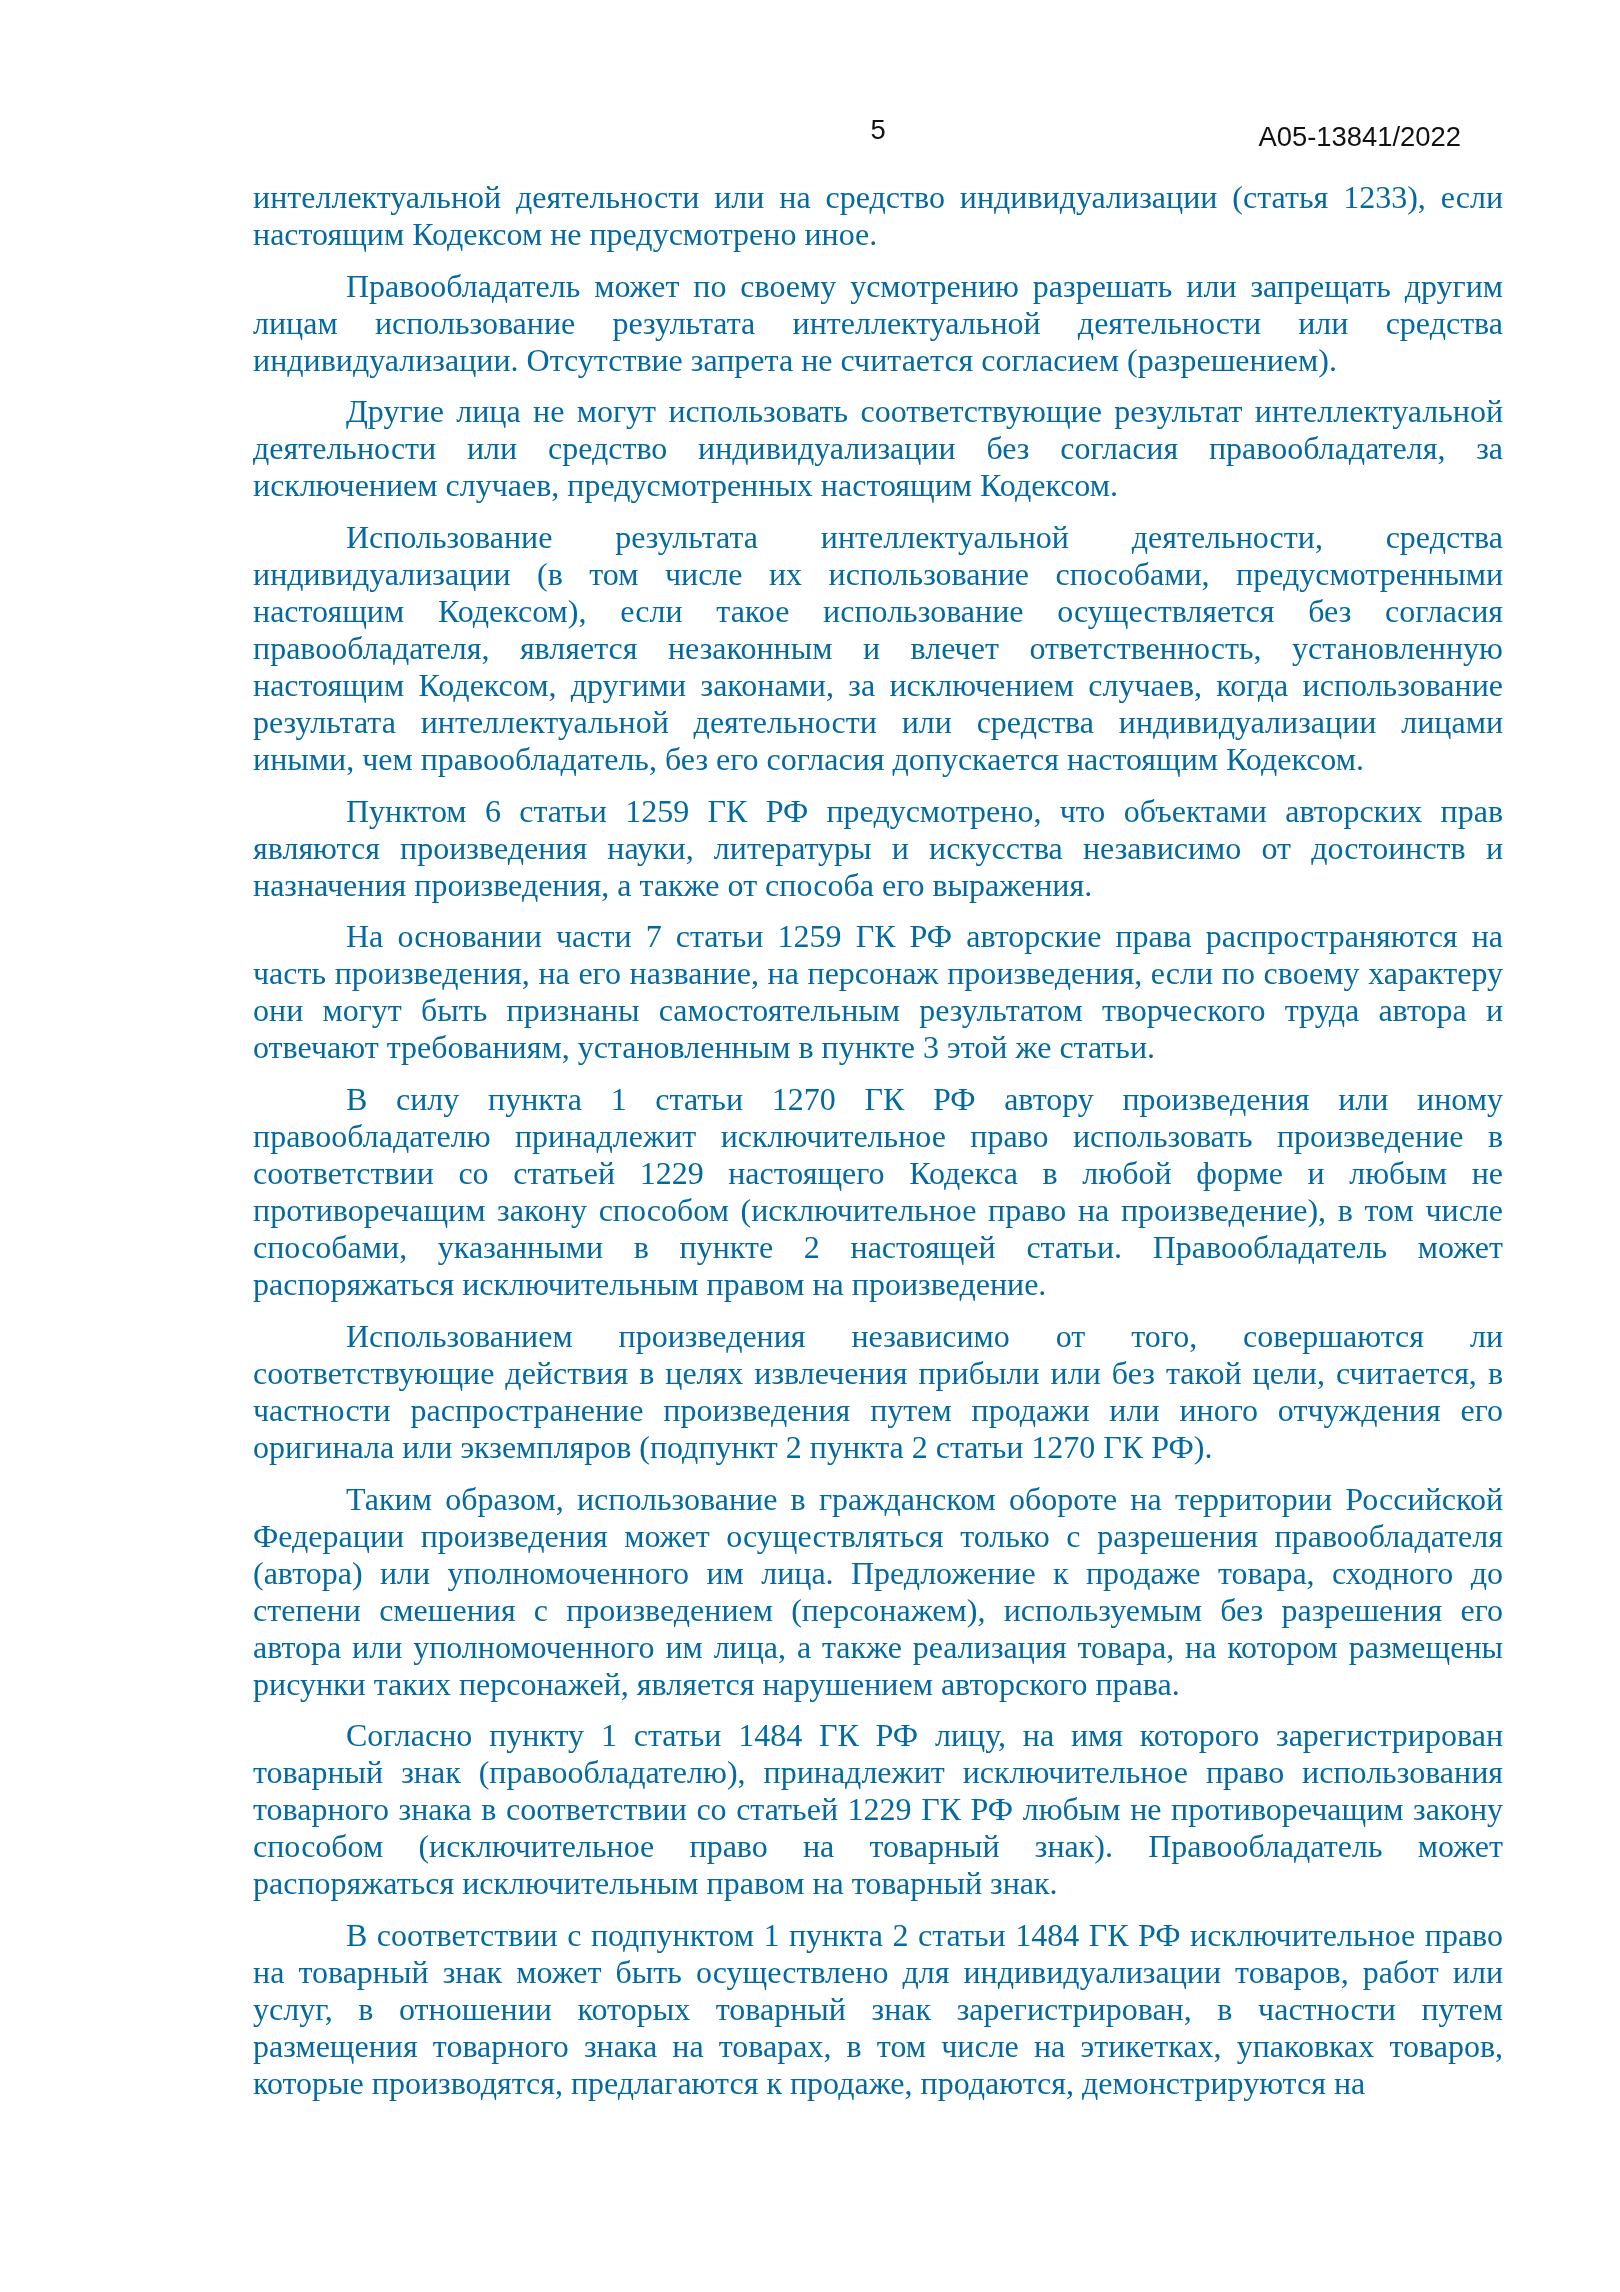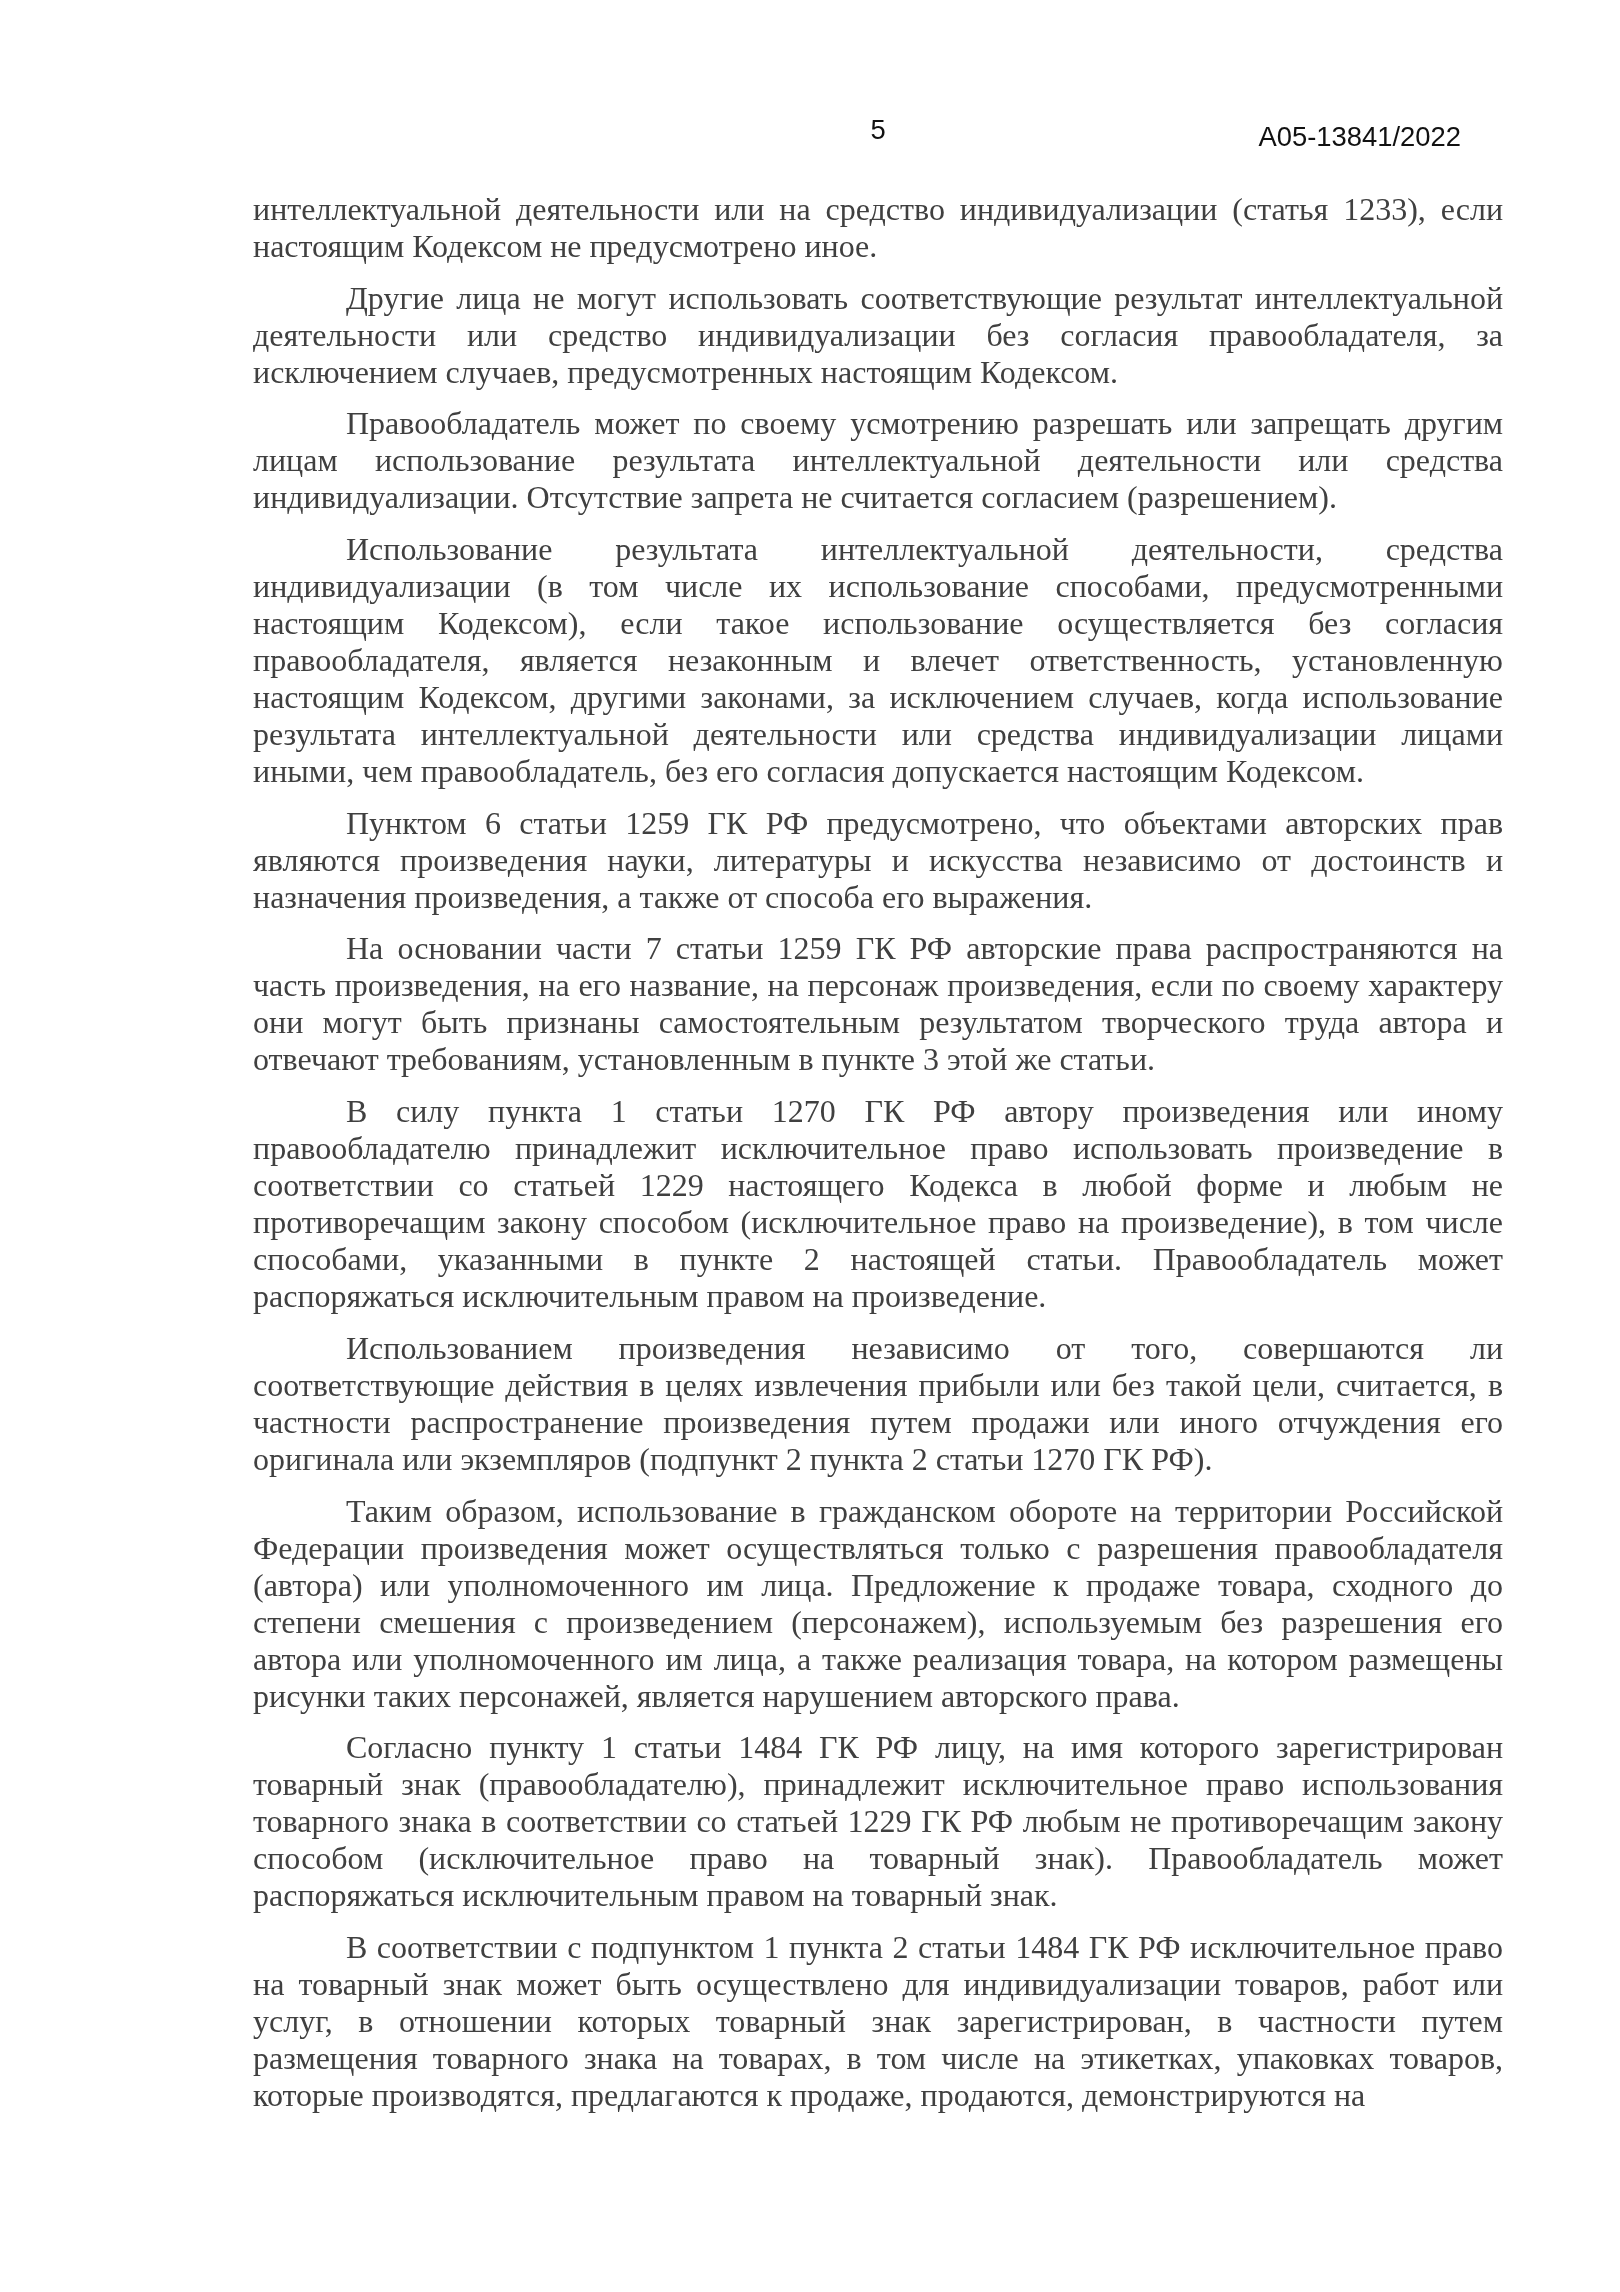--- a/index.html
+++ b/index.html
@@ -58,24 +58,24 @@
 </style>
 </head>
 <body>
 
 <main class="page" style="background: rgb(255, 255, 255);">
   <header class="page-header">
     <span class="page-number">5</span>
     <span class="case-number">А05-13841/2022</span>
   </header>
 
-  <section class="body-text" id="paragraphs" style="color: #404040; margin-top: 12px;">
+  <section class="body-text" id="paragraphs" style="color: #0369a1;">
       <p class="">интеллектуальной деятельности или на средство индивидуализации (статья 1233), если настоящим Кодексом не предусмотрено иное.</p>
+      <p class="indent">Правообладатель может по своему усмотрению разрешать или запрещать другим лицам использование результата интеллектуальной деятельности или средства индивидуализации. Отсутствие запрета не считается согласием (разрешением).</p>
       <p class="indent">Другие лица не могут использовать соответствующие результат интеллектуальной деятельности или средство индивидуализации без согласия правообладателя, за исключением случаев, предусмотренных настоящим Кодексом.</p>
-      <p class="indent">Правообладатель может по своему усмотрению разрешать или запрещать другим лицам использование результата интеллектуальной деятельности или средства индивидуализации. Отсутствие запрета не считается согласием (разрешением).</p>
       <p class="indent">Использование результата интеллектуальной деятельности, средства индивидуализации (в том числе их использование способами, предусмотренными настоящим Кодексом), если такое использование осуществляется без согласия правообладателя, является незаконным и влечет ответственность, установленную настоящим Кодексом, другими законами, за исключением случаев, когда использование результата интеллектуальной деятельности или средства индивидуализации лицами иными, чем правообладатель, без его согласия допускается настоящим Кодексом.</p>
       <p class="indent">Пунктом 6 статьи 1259 ГК РФ предусмотрено, что объектами авторских прав являются произведения науки, литературы и искусства независимо от достоинств и назначения произведения, а также от способа его выражения.</p>
       <p class="indent">На основании части 7 статьи 1259 ГК РФ авторские права распространяются на часть произведения, на его название, на персонаж произведения, если по своему характеру они могут быть признаны самостоятельным результатом творческого труда автора и отвечают требованиям, установленным в пункте 3 этой же статьи.</p>
       <p class="indent">В силу пункта 1 статьи 1270 ГК РФ автору произведения или иному правообладателю принадлежит исключительное право использовать произведение в соответствии со статьей 1229 настоящего Кодекса в любой форме и любым не противоречащим закону способом (исключительное право на произведение), в том числе способами, указанными в пункте 2 настоящей статьи. Правообладатель может распоряжаться исключительным правом на произведение.</p>
       <p class="indent">Использованием произведения независимо от того, совершаются ли соответствующие действия в целях извлечения прибыли или без такой цели, считается, в частности распространение произведения путем продажи или иного отчуждения его оригинала или экземпляров (подпункт 2 пункта 2 статьи 1270 ГК РФ).</p>
       <p class="indent">Таким образом, использование в гражданском обороте на территории Российской Федерации произведения может осуществляться только с разрешения правообладателя (автора) или уполномоченного им лица. Предложение к продаже товара, сходного до степени смешения с произведением (персонажем), используемым без разрешения его автора или уполномоченного им лица, а также реализация товара, на котором размещены рисунки таких персонажей, является нарушением авторского права.</p>
       <p class="indent">Согласно пункту 1 статьи 1484 ГК РФ лицу, на имя которого зарегистрирован товарный знак (правообладателю), принадлежит исключительное право использования товарного знака в соответствии со статьей 1229 ГК РФ любым не противоречащим закону способом (исключительное право на товарный знак). Правообладатель может распоряжаться исключительным правом на товарный знак.</p>
       <p class="indent">В соответствии с подпунктом 1 пункта 2 статьи 1484 ГК РФ исключительное право на товарный знак может быть осуществлено для индивидуализации товаров, работ или услуг, в отношении которых товарный знак зарегистрирован, в частности путем размещения товарного знака на товарах, в том числе на этикетках, упаковках товаров, которые производятся, предлагаются к продаже, продаются, демонстрируются на</p>
     </section>
 </main>

